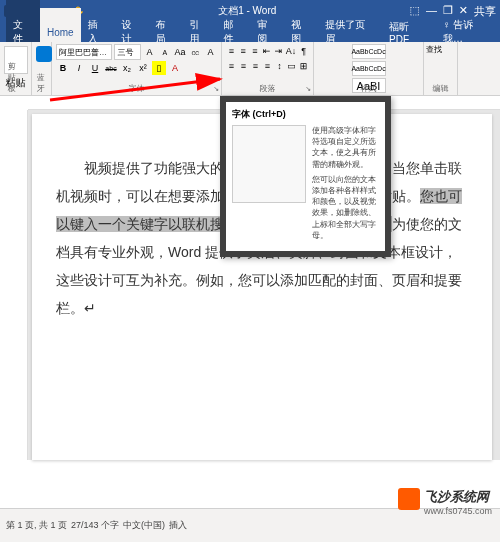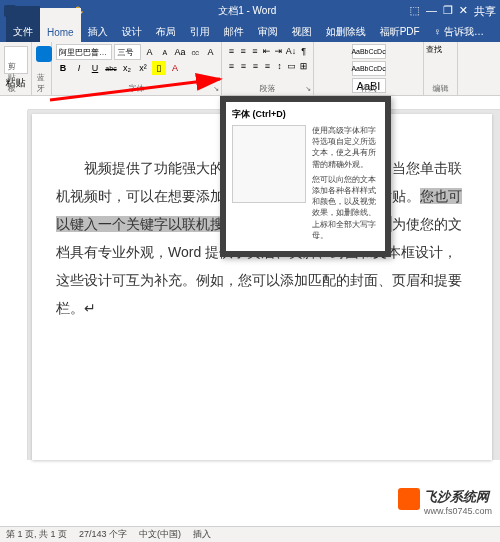--- a/index.html
+++ b/index.html
@@ -38,21 +38,21 @@
 .tt-img{width:74px;height:78px;background:#f8f8f8;border:1px solid #ccc;flex-shrink:0}
 .tt-text{font-size:8px;color:#444;line-height:1.4}
 .tt-text p{margin-bottom:4px}
 .ruler{height:14px;background:#fff;border-bottom:1px solid #ddd;margin-left:28px}
 .doc-area{display:flex;height:350px;background:#e6e6e6}
 .vruler{width:28px;background:#fff;border-right:1px solid #ddd}
 .page{flex:1;background:#fff;margin:4px 8px 0 4px;padding:40px 24px 20px 24px;box-shadow:0 1px 3px rgba(0,0,0,.2)}
 .doc-text{font-size:14px;line-height:2;color:#333;text-indent:2em}
 .hl{background:#bfbfbf}
 .arrow{position:absolute;top:25px;left:40px;z-index:5;pointer-events:none}
-.statusbar{position:absolute;bottom:0;left:0;right:0;height:16px;background:#f3f2f1;border-top:1px solid #d0d0d0;display:flex;align-items:center;font-size:9px;color:#444;padding:0 6px;gap:12px}
+.statusbar{position:absolute;bottom:0;left:0;right:0;height:34px;background:#f3f2f1;border-top:1px solid #d0d0d0;display:flex;align-items:center;font-size:9px;color:#444;padding:0 6px;gap:4px}
 .watermark{position:absolute;right:8px;bottom:26px;z-index:20;display:flex;align-items:flex-start;gap:4px;font-size:13px;font-weight:bold;font-style:italic;color:#333}
 .wm-url{font-size:9px;font-weight:normal;color:#666;font-style:normal}
 .wm-ico{width:22px;height:22px;background:#ff5a00;border-radius:3px;position:relative}
 </style>
 </head>
 <body>
 
 <div class="titlebar">
   <div class="tb-left">
     <div class="tb-icon"></div>
@@ -76,21 +76,21 @@
 <div class="tabbar">
   <div class="tab file">文件</div>
   <div class="tab active">Home</div>
   <div class="tab">插入</div>
   <div class="tab">设计</div>
   <div class="tab">布局</div>
   <div class="tab">引用</div>
   <div class="tab">邮件</div>
   <div class="tab">审阅</div>
   <div class="tab">视图</div>
-  <div class="tab">如删除线</div>
+  <div class="tab">提供了页眉</div>
   <div class="tab">福昕PDF</div>
   <div class="tab">♀ 告诉我…</div>
 </div>
 
 <div class="ribbon">
   <div class="rgroup clip">
     <div class="clip-paste"></div>
     <div style="font-size:10px;text-align:center">粘贴</div>
     <div class="rgroup-label">剪贴板</div>
   </div>

